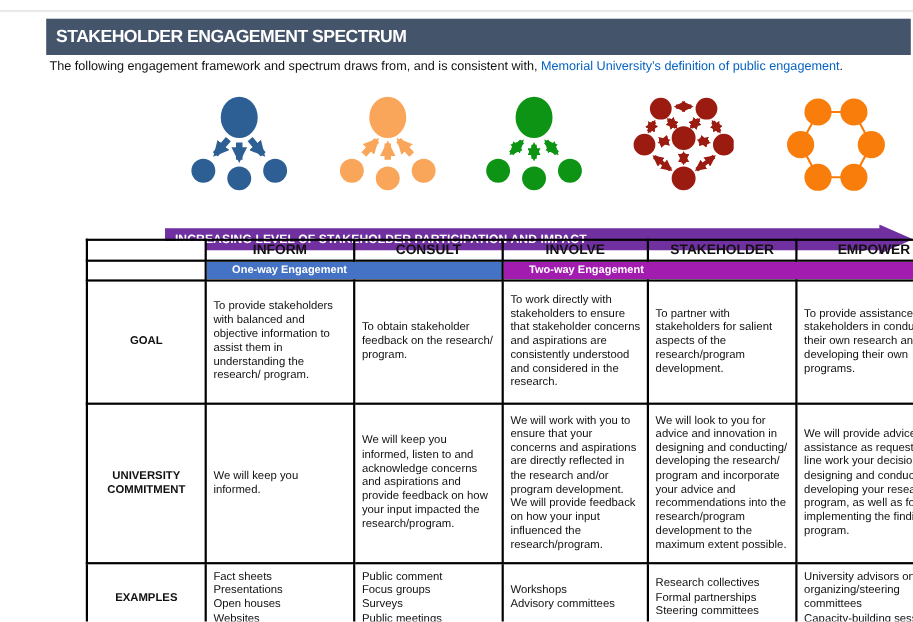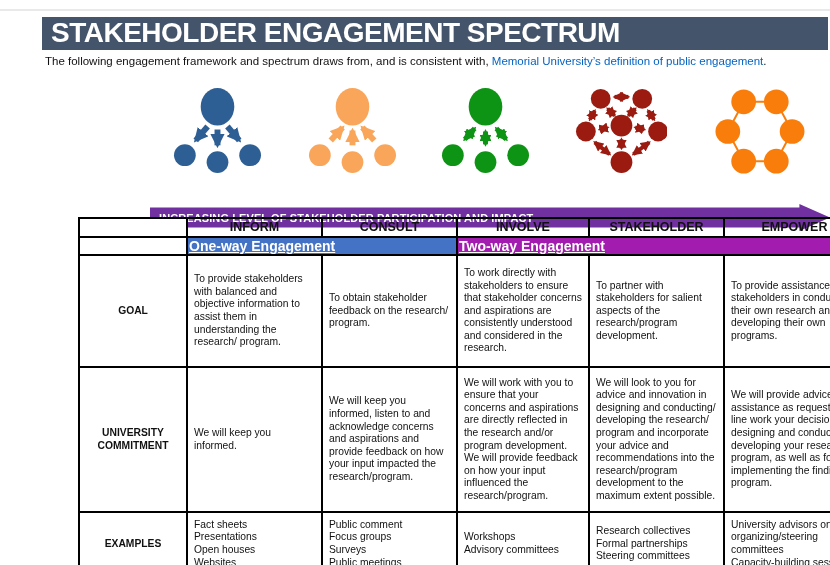--- a/index.html
+++ b/index.html
@@ -8,22 +8,22 @@
     font-family: "Liberation Sans", sans-serif;
     width: 830px; height: 565px;
     position: relative; overflow: hidden;
   }
   .abs { position: absolute; }
 
   .top-rule { top: 9px; left: 0; width: 830px; height: 2px; background: #e9e9e9; }
 
   .title-banner {
     top: 17px; left: 42px; width: 786px; height: 33px;
-    color: #fff; display: flex; 
-    padding-left: 9px; font-size: 28px; font-weight: bold; letter-spacing: -0.5px;
+    color: #fff; display: flex; align-items: center;
+    padding-left: 9px; font-size: 16px; font-weight: bold; letter-spacing: -0.5px;
   }
   .subtitle {
     top: 55px; left: 45px; width: 780px;
     font-size: 11.5px; color: #111;
   }
   .subtitle a { cursor: pointer; }
 
   .icon-box { top: 86px; width: 95px; height: 89px; }
   .icon-box svg { width: 100%; height: 100%; }
 
@@ -38,21 +38,21 @@
     position: absolute; top: 217px; left: 42px; width: 786px;
     border-collapse: collapse; table-layout: fixed; margin-left: 36px;
   }
   table.spectrum td {
     border: 2px solid #000; vertical-align: middle;
     font-size: 10.3px; line-height: 12.6px; color: #111;
     padding: 3px 6px; overflow: hidden;
   }
   td.blank { border: none; background: #fff; }
   tr.hdr td { height: 19px; text-align: center; font-weight: bold; font-size: 12.5px; padding: 0 2px; }
-  tr.band td { height: 18px; font-weight: bold; font-size: 14px; color: #fff; padding: 0 0 0 1px; border: 2px solid #000; text-decoration: underline; }
+  tr.band td { height: 18px; font-weight: bold; font-size: 10px; color: #fff; padding: 0 0 0 23px; border: 2px solid #000; }
   tr.r-goal td { height: 112px; }
   tr.r-commit td { height: 145px; }
   tr.r-examples td { height: 64px; white-space: pre-line; }
   td.rowlabel { text-align: center; font-weight: bold; font-size: 12.5px; line-height: 15px; padding: 0 4px; }
 </style>
 </head>
 <body>
 
 <div class="abs top-rule"></div>
 

